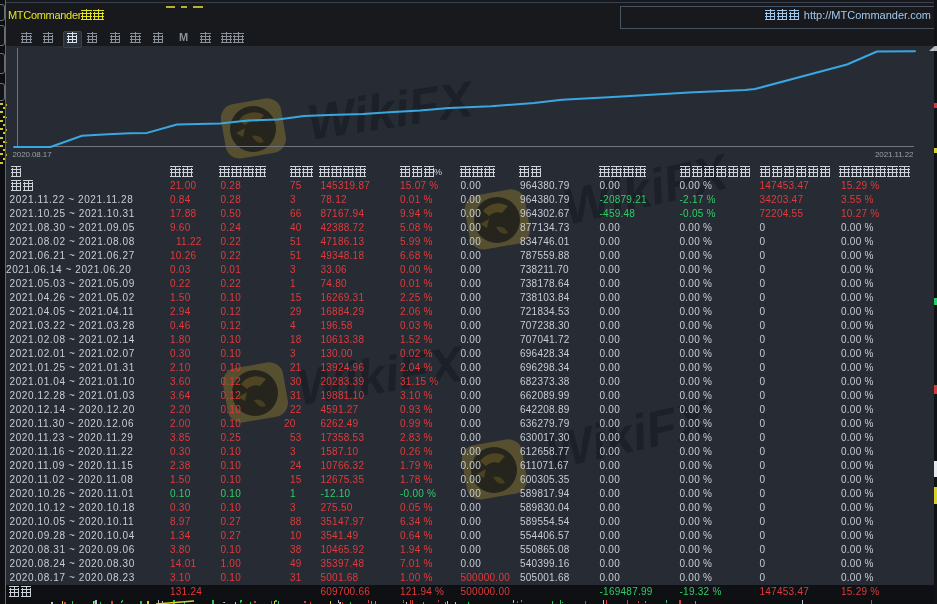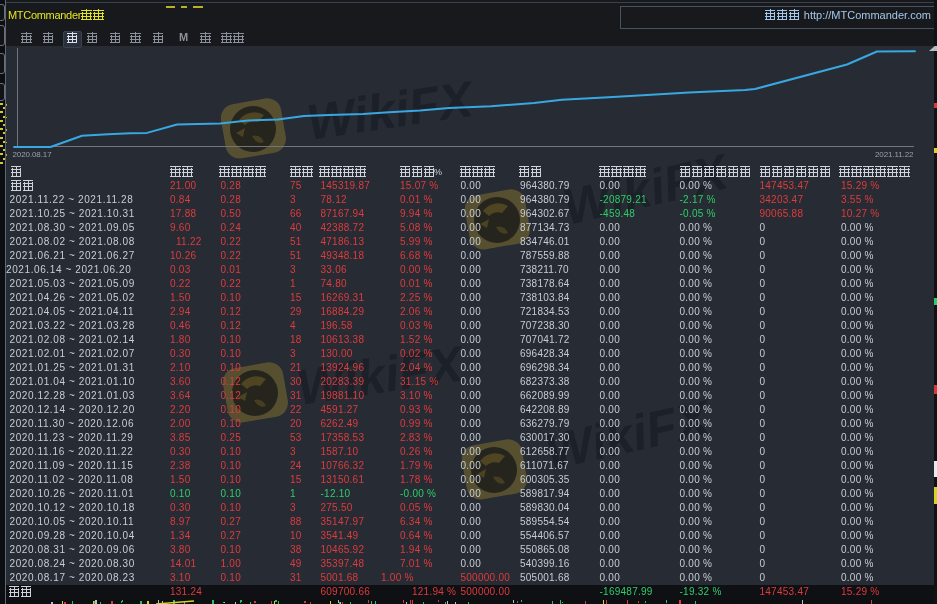--- a/index.html
+++ b/index.html
@@ -164,21 +164,21 @@
       <span class="dt" style="left:9.5px">2021.10.25 ~ 2021.10.31</span>
       <span class="red" style="left:170px">17.88</span>
       <span class="red" style="left:220.5px">0.50</span>
       <span class="red" style="left:290px">66</span>
       <span class="red" style="left:320.5px">87167.94</span>
       <span class="red" style="left:400px">9.94 %</span>
       <span class="wht" style="left:460.5px">0.00</span>
       <span class="wht" style="left:520px">964302.67</span>
       <span class="grn" style="left:599.5px">-459.48</span>
       <span class="grn" style="left:679.5px">-0.05 %</span>
-      <span class="red" style="left:759.5px">90065.88</span>
+      <span class="red" style="left:759.5px">72204.55</span>
       <span class="red" style="left:841px">10.27 %</span>
     </div>
     <div class="row" style="top:221px">
       <span class="dt" style="left:9.5px">2021.08.30 ~ 2021.09.05</span>
       <span class="red" style="left:170px">9.60</span>
       <span class="red" style="left:220.5px">0.24</span>
       <span class="red" style="left:290px">40</span>
       <span class="red" style="left:320.5px">42388.72</span>
       <span class="red" style="left:400px">5.08 %</span>
       <span class="wht" style="left:460.5px">0.00</span>
@@ -367,21 +367,21 @@
       <span class="wht" style="left:520px">642208.89</span>
       <span class="wht" style="left:599.5px">0.00</span>
       <span class="wht" style="left:679.5px">0.00 %</span>
       <span class="wht" style="left:759.5px">0</span>
       <span class="wht" style="left:841px">0.00 %</span>
     </div>
     <div class="row" style="top:417px">
       <span class="dt" style="left:9.5px">2020.11.30 ~ 2020.12.06</span>
       <span class="red" style="left:170px">2.00</span>
       <span class="red" style="left:220.5px">0.10</span>
-      <span class="red" style="left:290px">20</span>
+      <span class="red" style="left:284px">20</span>
       <span class="red" style="left:320.5px">6262.49</span>
       <span class="red" style="left:400px">0.99 %</span>
       <span class="wht" style="left:460.5px">0.00</span>
       <span class="wht" style="left:520px">636279.79</span>
       <span class="wht" style="left:599.5px">0.00</span>
       <span class="wht" style="left:679.5px">0.00 %</span>
       <span class="wht" style="left:759.5px">0</span>
       <span class="wht" style="left:841px">0.00 %</span>
     </div>
     <div class="row" style="top:431px">
@@ -424,21 +424,21 @@
       <span class="wht" style="left:599.5px">0.00</span>
       <span class="wht" style="left:679.5px">0.00 %</span>
       <span class="wht" style="left:759.5px">0</span>
       <span class="wht" style="left:841px">0.00 %</span>
     </div>
     <div class="row" style="top:473px">
       <span class="dt" style="left:9.5px">2020.11.02 ~ 2020.11.08</span>
       <span class="red" style="left:170px">1.50</span>
       <span class="red" style="left:220.5px">0.10</span>
       <span class="red" style="left:290px">15</span>
-      <span class="red" style="left:320.5px">13150.61</span>
+      <span class="red" style="left:320.5px">12675.35</span>
       <span class="red" style="left:400px">1.78 %</span>
       <span class="wht" style="left:460.5px">0.00</span>
       <span class="wht" style="left:520px">600305.35</span>
       <span class="wht" style="left:599.5px">0.00</span>
       <span class="wht" style="left:679.5px">0.00 %</span>
       <span class="wht" style="left:759.5px">0</span>
       <span class="wht" style="left:841px">0.00 %</span>
     </div>
     <div class="row" style="top:487px">
       <span class="dt" style="left:9.5px">2020.10.26 ~ 2020.11.01</span>
@@ -523,33 +523,33 @@
       <span class="wht" style="left:679.5px">0.00 %</span>
       <span class="wht" style="left:759.5px">0</span>
       <span class="wht" style="left:841px">0.00 %</span>
     </div>
     <div class="row" style="top:571px">
       <span class="dt" style="left:9.5px">2020.08.17 ~ 2020.08.23</span>
       <span class="red" style="left:170px">3.10</span>
       <span class="red" style="left:220.5px">0.10</span>
       <span class="red" style="left:290px">31</span>
       <span class="red" style="left:320.5px">5001.68</span>
-      <span class="red" style="left:381px">1.00 %</span>
+      <span class="red" style="left:400px">1.00 %</span>
       <span class="red" style="left:460.5px">500000.00</span>
       <span class="wht" style="left:520px">505001.68</span>
       <span class="wht" style="left:599.5px">0.00</span>
       <span class="wht" style="left:679.5px">0.00 %</span>
       <span class="wht" style="left:759.5px">0</span>
       <span class="wht" style="left:841px">0.00 %</span>
     </div>
     <div class="row" style="top:585px;z-index:5">
       <span style="left:8.5px;color:#ced3da"><span class="g"></span><span class="g" style="margin-right:0"></span></span>
       <span class="red" style="left:170px">131.24</span>
       <span class="red" style="left:320.5px">609700.66</span>
-      <span class="red" style="left:412px">121.94 %</span>
+      <span class="red" style="left:400px">121.94 %</span>
       <span class="red" style="left:460.5px">500000.00</span>
       <span class="grn" style="left:599.5px">-169487.99</span>
       <span class="grn" style="left:679.5px">-19.32 %</span>
       <span class="red" style="left:759.5px">147453.47</span>
       <span class="red" style="left:841px">15.29 %</span>
     </div>
   </div>
 <div class="abs" id="totband"></div>
 <div class="abs" id="botstrip">
     <div style="position:absolute;left:45.0px;top:2.1px;width:1.6px;height:3.6px;background:#b9bfc6"></div>

